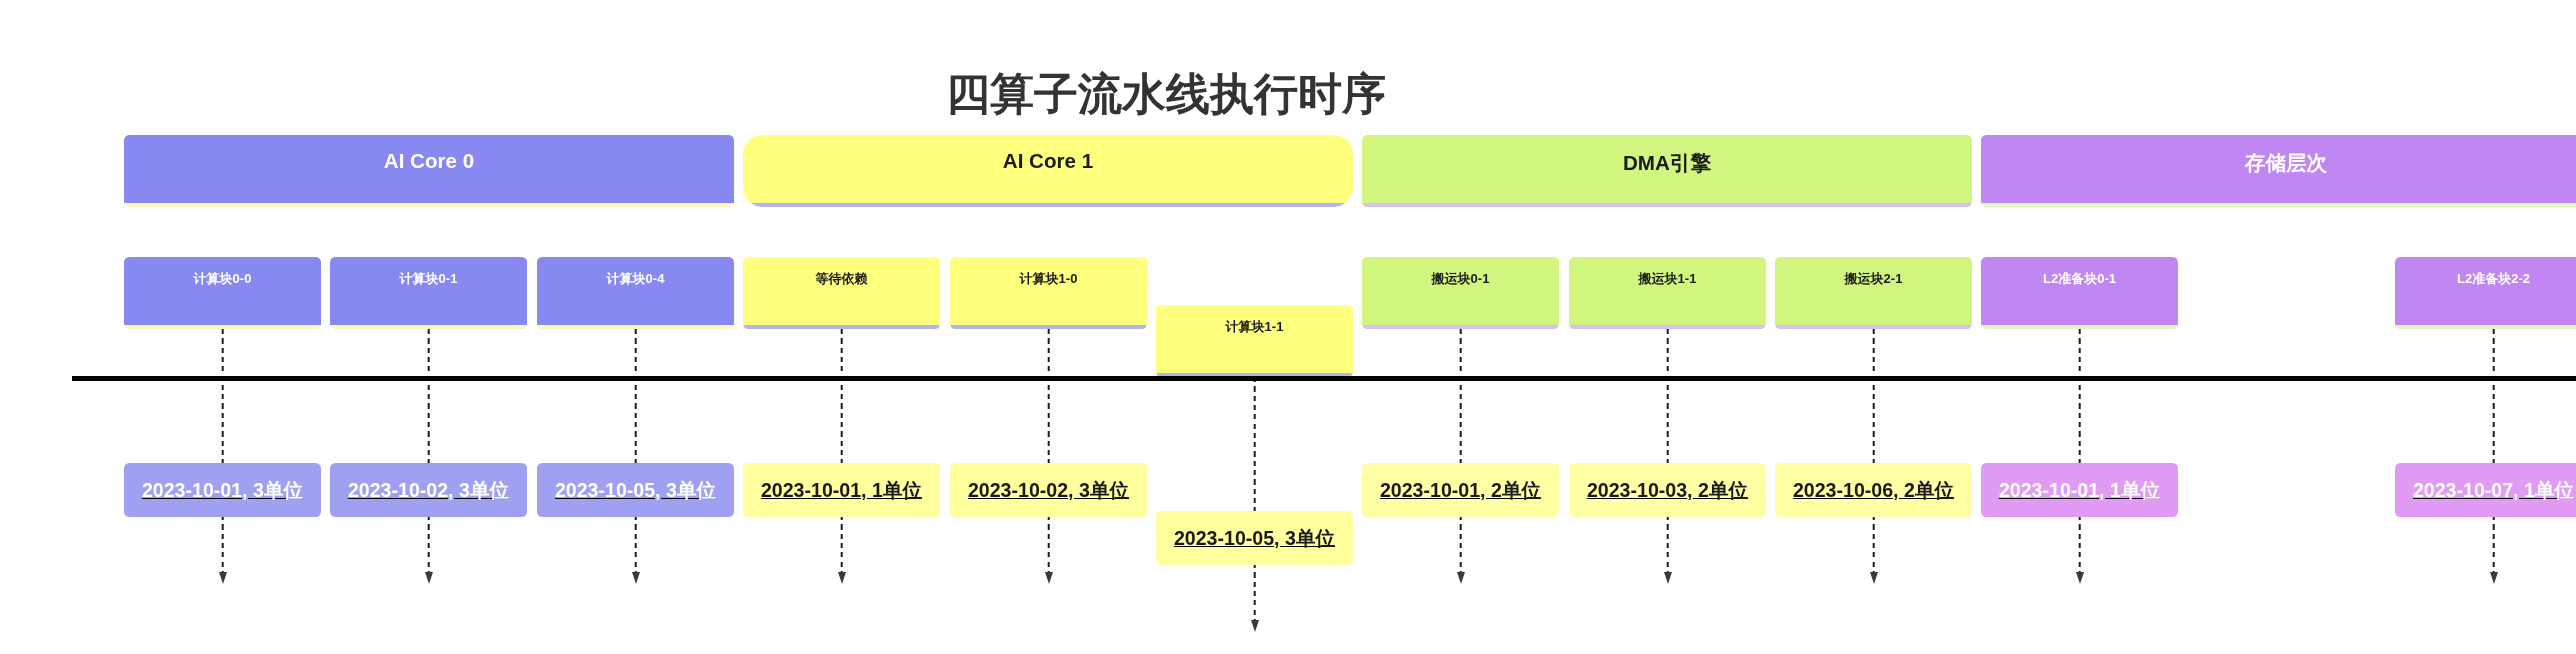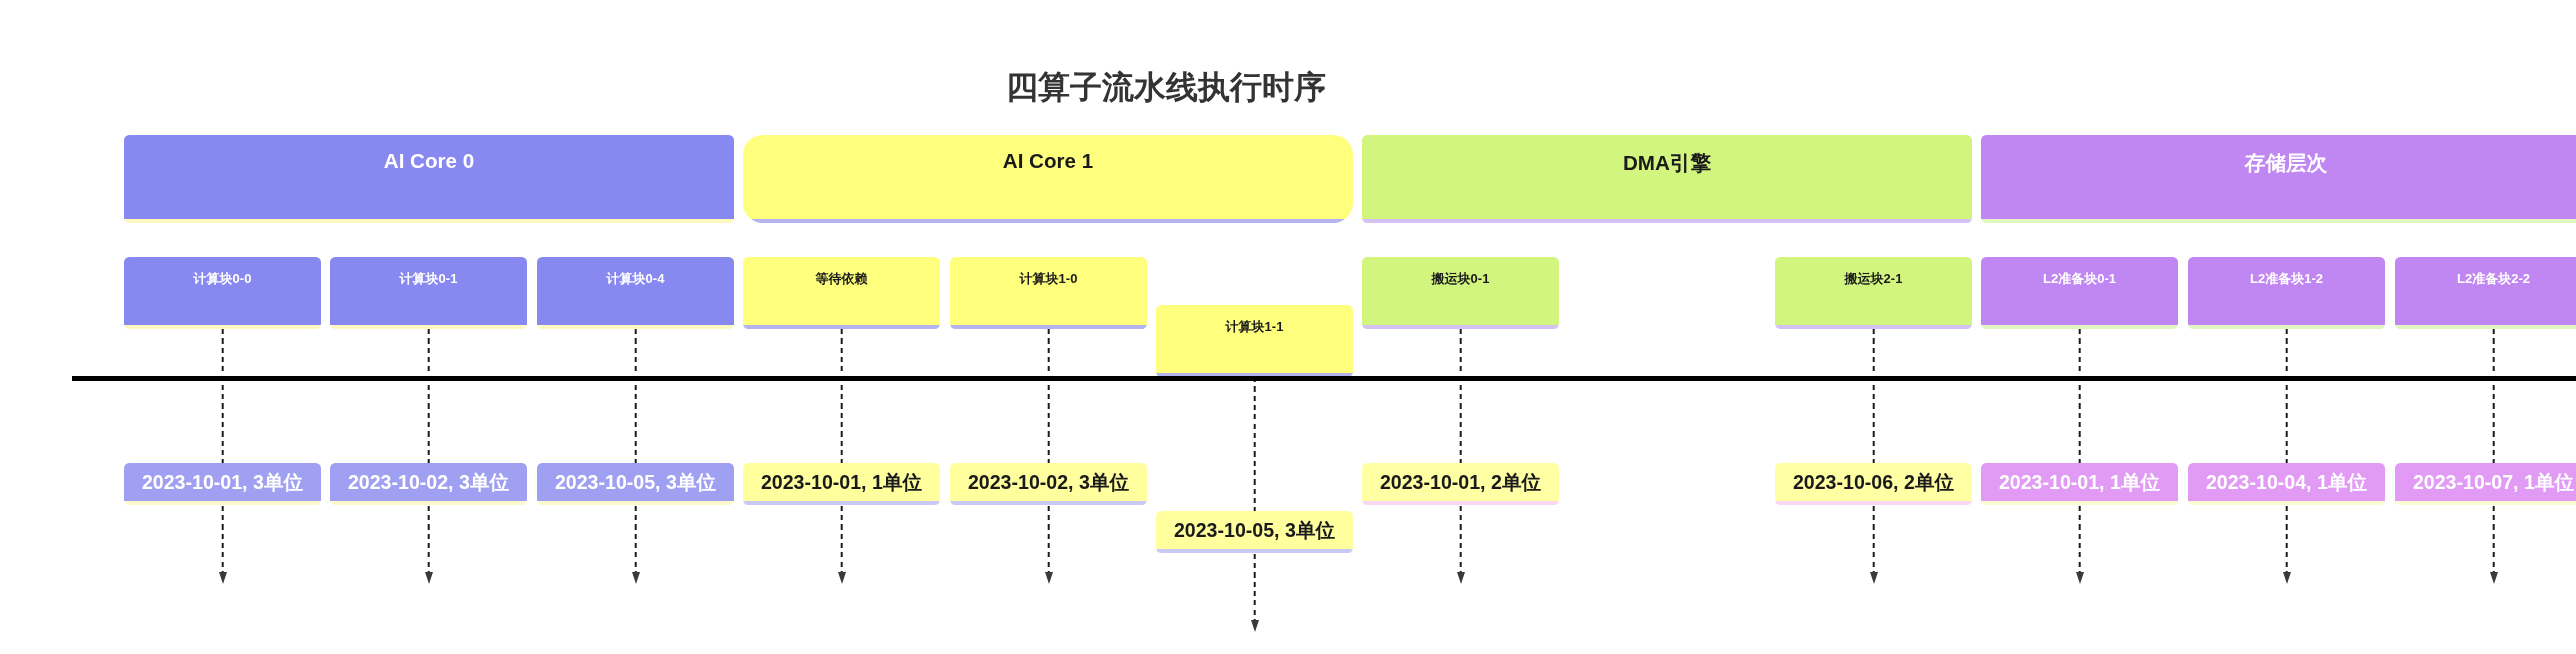--- a/index.html
+++ b/index.html
@@ -1,26 +1,26 @@
 <!DOCTYPE html>
 <html style="font-size:8.2px"><head>
 <meta charset="utf-8">
 <style>
   html,body{margin:0;padding:0;background:#ffffff;}
   body{font-family:"Liberation Sans", sans-serif;}
   .canvas{position:relative;width:2916px;height:654px;background:#ffffff;overflow:hidden;}
 
   .title{
     position:absolute;top:71px;left:1166px;transform:translateX(-50%);
-    font-size:32px;font-weight:700;color:#333333;white-space:nowrap;line-height:1.05;
+    font-size:44px;font-weight:700;color:#333333;white-space:nowrap;line-height:1.05;
   }
 
   
   .bar{
-    position:absolute;top:135px;height:88px;width:610px;
+    position:absolute;top:135px;height:72px;width:610px;
     border-radius:5.2px;overflow:hidden;display:flex;flex-direction:column;
   }
   .bar .box-main{
     flex:1;background:var(--main);color:var(--text);
     display:flex;justify-content:center;align-items:flex-start;padding-top:14.4px;
     font-size:20.6px;font-weight:700;
   }
   .bar .box-strip{height:4.1px;background:var(--strip);}
 
   
@@ -37,22 +37,22 @@
   }
   .task .box-strip{height:3.6px;background:var(--strip);}
 
   .vdash{
     position:absolute;left:50%;transform:translateX(-50%);
     top:329px;height:243px;width:2.6px;z-index:1;
     background:repeating-linear-gradient(180deg,#1b1b1b 0 5.2px,transparent 5.2px 9.3px);
   }
 
   .date{
-    position:absolute;top:463px;left:0;right:0;height:42px;
-    border-radius:5.2px;overflow:hidden;display:flex;flex-direction:column;z-index:3;
+    position:absolute;top:463px;left:0;right:0;height:54px;
+    border-radius:5.2px;overflow:hidden;display:flex;flex-direction:row;z-index:3;text-decoration:underline;
   }
   .date .box-main{
     flex:1;background:var(--date-bg);color:var(--date-text);
     display:flex;justify-content:center;align-items:center;
     font-size:19.6px;font-weight:700;
   }
   .date .box-strip{height:3.6px;background:var(--date-strip);}
 
   .tri-down{
     position:absolute;left:50%;transform:translateX(-50%);top:572px;
@@ -171,20 +171,32 @@
       <div class="box-main">搬运块0-1</div>
       <div class="box-strip"></div>
     </div>
     <div class="date">
       <div class="box-main">2023-10-01, 2单位</div>
       <div class="box-strip"></div>
     </div>
     <div class="tri-down"></div>
   </div>
 
+  <div class="col" style="left: 1569px; --main: #d1f57f; --strip: #d6c1f5; --text: #1a1a1a; --date-bg: #ffffa4; --date-strip: #f9d6f3; --date-text: #1a1a1a;">
+    <div class="vdash"></div>
+    <div class="task">
+      <div class="box-main">搬运块1-1</div>
+      <div class="box-strip"></div>
+    </div>
+    <div class="date">
+      <div class="box-main">2023-10-03, 2单位</div>
+      <div class="box-strip"></div>
+    </div>
+    <div class="tri-down"></div>
+  </div>
 
   <div class="col" style="left: 1775px; --main: #d1f57f; --strip: #d6c1f5; --text: #1a1a1a; --date-bg: #ffffa4; --date-strip: #f9d6f3; --date-text: #1a1a1a;">
     <div class="vdash"></div>
     <div class="task">
       <div class="box-main">搬运块2-1</div>
       <div class="box-strip"></div>
     </div>
     <div class="date">
       <div class="box-main">2023-10-06, 2单位</div>
       <div class="box-strip"></div>
@@ -198,32 +210,20 @@
       <div class="box-main">L2准备块0-1</div>
       <div class="box-strip"></div>
     </div>
     <div class="date">
       <div class="box-main">2023-10-01, 1单位</div>
       <div class="box-strip"></div>
     </div>
     <div class="tri-down"></div>
   </div>
 
-  <div class="col" style="left: 2188px; --main: #c086f2; --strip: #e0f5c2; --text: #ffffff; --date-bg: #e19bf4; --date-strip: #fdf9d0; --date-text: #ffffff;">
-    <div class="vdash"></div>
-    <div class="task">
-      <div class="box-main">L2准备块1-2</div>
-      <div class="box-strip"></div>
-    </div>
-    <div class="date">
-      <div class="box-main">2023-10-04, 1单位</div>
-      <div class="box-strip"></div>
-    </div>
-    <div class="tri-down"></div>
-  </div>
 
   <div class="col" style="left: 2395px; --main: #c086f2; --strip: #e0f5c2; --text: #ffffff; --date-bg: #e19bf4; --date-strip: #fdf9d0; --date-text: #ffffff;">
     <div class="vdash"></div>
     <div class="task">
       <div class="box-main">L2准备块2-2</div>
       <div class="box-strip"></div>
     </div>
     <div class="date">
       <div class="box-main">2023-10-07, 1单位</div>
       <div class="box-strip"></div>

